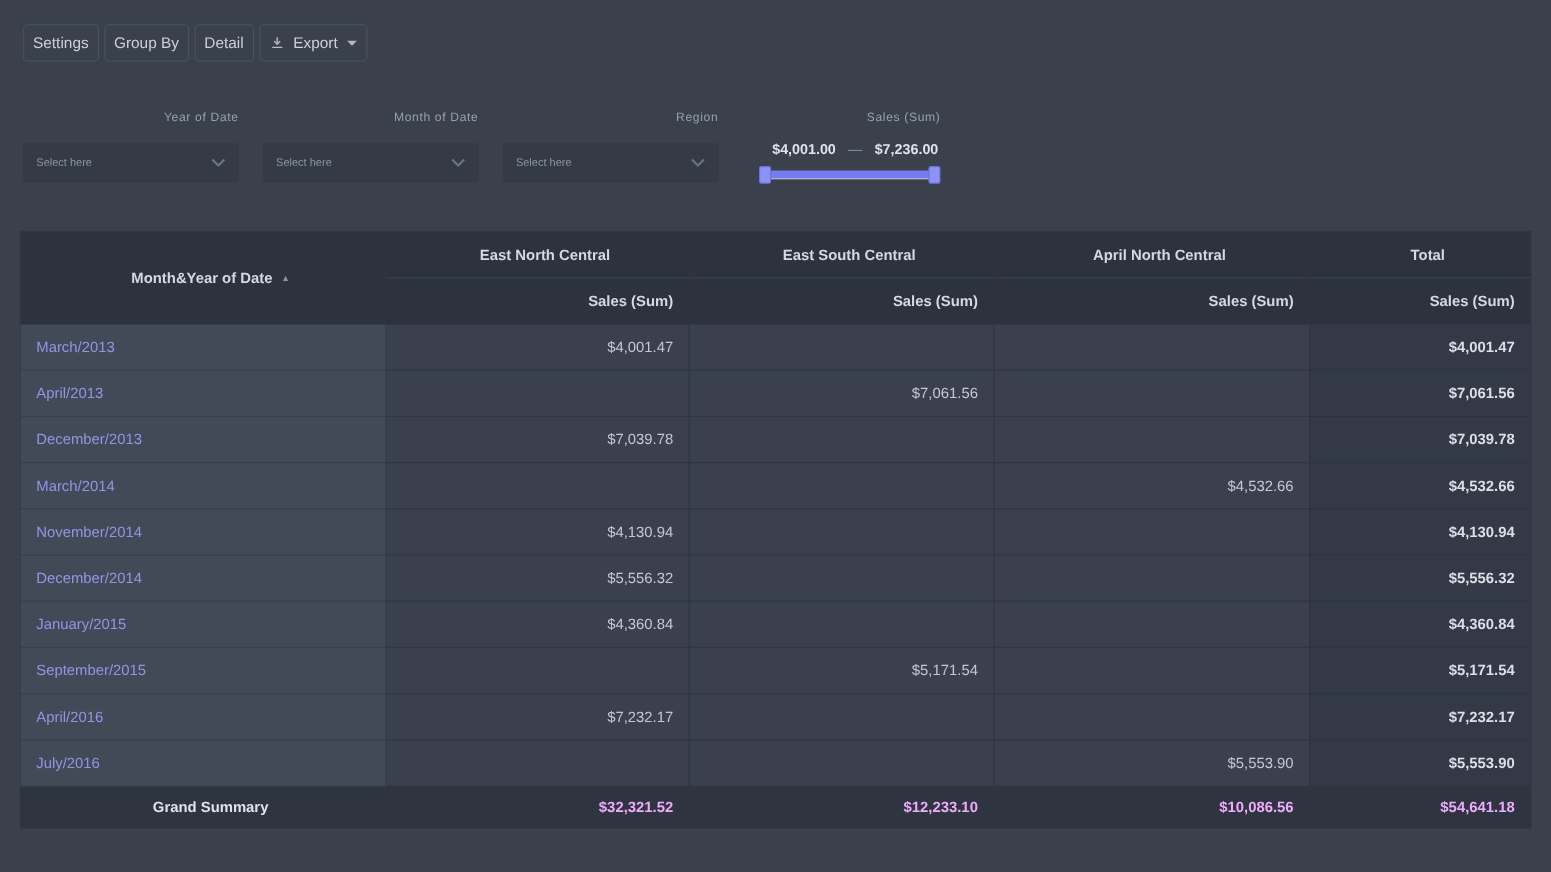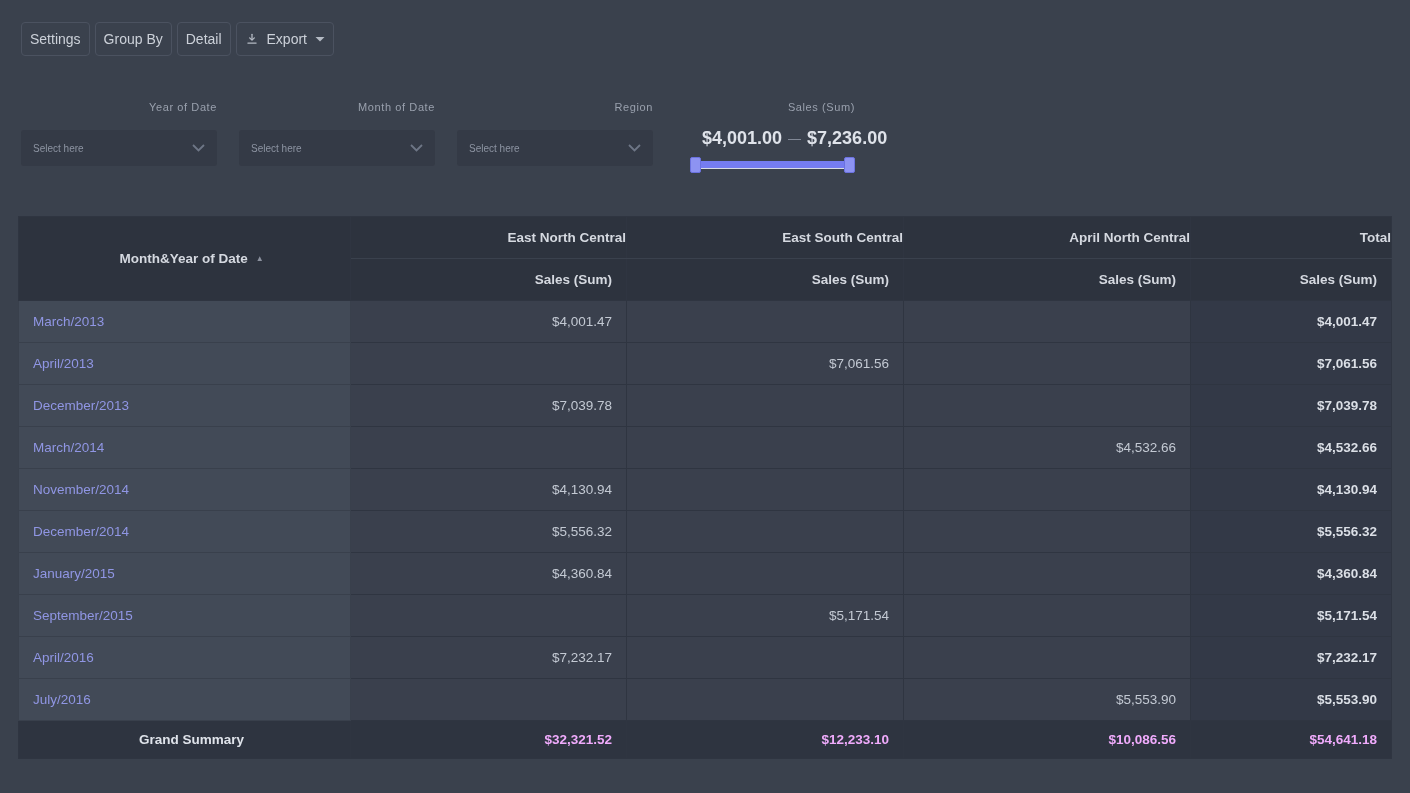--- a/index.html
+++ b/index.html
@@ -32,21 +32,21 @@
     padding:0 12px; cursor:pointer;
   }
   .select-placeholder { font-size:10px; color:#8d94a2; }
   .select-box svg { display:block; }
 
   .slider-group { width:165px; margin-left:15px; margin-right:0; }
   .slider-values {
     display:flex; align-items:center; justify-content:space-between;
     padding:0 2px 0 12px; margin-bottom:8px; margin-top:-2px;
   }
-  .slider-values .val { font-size:18px; font-weight:bold; color:#dfe3ea; }
+  .slider-values .val { font-size:13px; font-weight:bold; color:#dfe3ea; }
   .slider-values .sep { font-size:13px; color:#8b92a0; padding:0 6px; }
   .slider-track { position:relative; height:16px; }
   .slider-rail {
     position:absolute; left:5px; right:5px; top:11px; height:1px; background:#d8dbe3;
   }
   .slider-fill {
     position:absolute; left:5px; right:5px; top:4px; height:7px; background:#757cf0;
   }
   .slider-handle {
     position:absolute; top:0; width:11px; height:16px;
@@ -58,21 +58,21 @@
   
   .pivot-wrap { margin:43px 19px 0 18px; }
   table { border-collapse:collapse; table-layout:fixed; width:1373px; }
   col.c0 { width:332px; } col.c1 { width:276px; } col.c2 { width:277px; }
   col.c3 { width:287px; } col.c4 { width:201px; }
 
   th, td { border:1px solid #2f3541; font-weight:normal; }
   thead th { background:#2d333e; color:#d5d9e0; font-weight:bold; font-size:13.5px; }
   thead tr { height:42px; }
   th.row-head { text-align:center; padding-left:14px; cursor:pointer; border-bottom:1px solid #2f3541; }
-  th.group { text-align:right; padding-left:14px; border-bottom:1px solid #3a414d; }
+  th.group { text-align:center; padding-left:14px; border-bottom:1px solid #3a414d; }
   th.measure { text-align:right; padding-right:14px; }
 
   tbody tr { height:42px; }
   td.rowlabel {
     background:#424a57; color:#9096e4; font-size:13.5px;
     text-align:left; padding-left:14px; cursor:pointer;
     border-color:#39404c;
   }
   td.val {
     background:#3a404d; color:#c3c9d3; font-size:13.5px;

